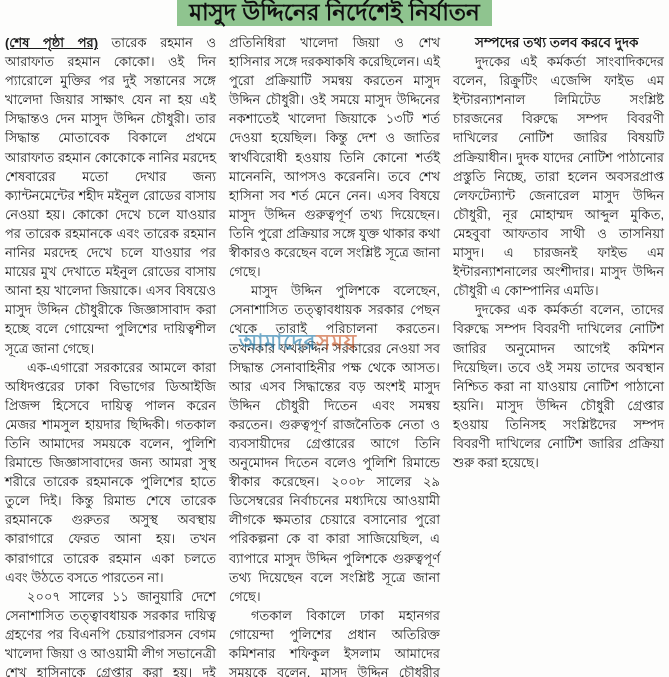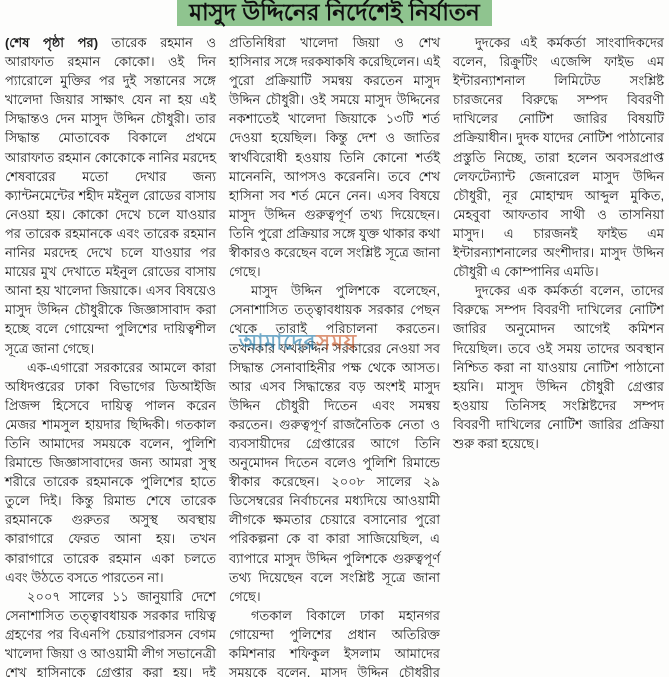--- a/index.html
+++ b/index.html
@@ -28,21 +28,21 @@
     box-sizing:border-box;
   }
   .col {
     flex:1 1 0;
     font-size:13px; line-height:19.1px;
     text-align:justify;
     position:relative;
   }
   .para { margin:0; text-indent:22px; }
   .para.no-indent { text-indent:0; }
-  .lead { font-weight:700; }
+  .lead { font-weight:700;text-decoration:underline; }
   .subhead {
     margin:0; font-size:13.5px; line-height:19.1px;
     font-weight:700; text-indent:22px; text-align:left;
   }
   .watermark {
     position:absolute; top:299px; left:10px;
     font-size:21px; font-weight:700;
     letter-spacing:1px;
     opacity:0.55; pointer-events:none;
     white-space:nowrap;
@@ -67,18 +67,19 @@
 
     <div class="col">
       <p class="para no-indent">প্রতিনিধিরা খালেদা জিয়া ও শেখ হাসিনার সঙ্গে দরকষাকষি করেছিলেন। এই পুরো প্রক্রিয়াটি সমন্বয় করতেন মাসুদ উদ্দিন চৌধুরী। ওই সময়ে মাসুদ উদ্দিনের নকশাতেই খালেদা জিয়াকে ১৩টি শর্ত দেওয়া হয়েছিল। কিন্তু দেশ ও জাতির স্বার্থবিরোধী হওয়ায় তিনি কোনো শর্তই মানেননি, আপসও করেননি। তবে শেখ হাসিনা সব শর্ত মেনে নেন। এসব বিষয়ে মাসুদ উদ্দিন গুরুত্বপূর্ণ তথ্য দিয়েছেন। তিনি পুরো প্রক্রিয়ার সঙ্গে যুক্ত থাকার কথা স্বীকারও করেছেন বলে সংশ্লিষ্ট সূত্রে জানা গেছে।</p>
       <p class="para">মাসুদ উদ্দিন পুলিশকে বলেছেন, সেনাশাসিত তত্ত্বাবধায়ক সরকার পেছন থেকে তারাই পরিচালনা করতেন। তখনকার ফখরুদ্দিন সরকারের নেওয়া সব সিদ্ধান্ত সেনাবাহিনীর পক্ষ থেকে আসত। আর এসব সিদ্ধান্তের বড় অংশই মাসুদ উদ্দিন চৌধুরী দিতেন এবং সমন্বয় করতেন। গুরুত্বপূর্ণ রাজনৈতিক নেতা ও ব্যবসায়ীদের গ্রেপ্তারের আগে তিনি অনুমোদন দিতেন বলেও পুলিশি রিমান্ডে স্বীকার করেছেন। ২০০৮ সালের ২৯ ডিসেম্বরের নির্বাচনের মধ্যদিয়ে আওয়ামী লীগকে ক্ষমতার চেয়ারে বসানোর পুরো পরিকল্পনা কে বা কারা সাজিয়েছিল, এ ব্যাপারে মাসুদ উদ্দিন পুলিশকে গুরুত্বপূর্ণ তথ্য দিয়েছেন বলে সংশ্লিষ্ট সূত্রে জানা গেছে।</p>
       <p class="para">গতকাল বিকালে ঢাকা মহানগর গোয়েন্দা পুলিশের প্রধান অতিরিক্ত কমিশনার শফিকুল ইসলাম আমাদের সময়কে বলেন, মাসুদ উদ্দিন চৌধুরীর জিজ্ঞাসাবাদ চলছে। তাকে সঙ্গে নিয়ে ঢাকায় অভিযানও করা হচ্ছে।</p>
 
       <div class="watermark"><span class="wm-a">আমাদের</span><span class="wm-b">সময়</span></div>
     </div>
 
     <div class="col">
+      <h2 class="subhead">সম্পদের তথ্য তলব করবে দুদক</h2>
       <p class="para">দুদকের এই কর্মকর্তা সাংবাদিকদের বলেন, রিক্রুটিং এজেন্সি ফাইভ এম ইন্টারন্যাশনাল লিমিটেড সংশ্লিষ্ট চারজনের বিরুদ্ধে সম্পদ বিবরণী দাখিলের নোটিশ জারির বিষয়টি প্রক্রিয়াধীন। দুদক যাদের নোটিশ পাঠানোর প্রস্তুতি নিচ্ছে, তারা হলেন অবসরপ্রাপ্ত লেফটেন্যান্ট জেনারেল মাসুদ উদ্দিন চৌধুরী, নূর মোহাম্মদ আব্দুল মুকিত, মেহবুবা আফতাব সাথী ও তাসনিয়া মাসুদ। এ চারজনই ফাইভ এম ইন্টারন্যাশনালের অংশীদার। মাসুদ উদ্দিন চৌধুরী এ কোম্পানির এমডি।</p>
       <p class="para">দুদকের এক কর্মকর্তা বলেন, তাদের বিরুদ্ধে সম্পদ বিবরণী দাখিলের নোটিশ জারির অনুমোদন আগেই কমিশন দিয়েছিল। তবে ওই সময় তাদের অবস্থান নিশ্চিত করা না যাওয়ায় নোটিশ পাঠানো হয়নি। মাসুদ উদ্দিন চৌধুরী গ্রেপ্তার হওয়ায় তিনিসহ সংশ্লিষ্টদের সম্পদ বিবরণী দাখিলের নোটিশ জারির প্রক্রিয়া শুরু করা হয়েছে।</p>
     </div>
 
   </div>
 </div>
 
 </body></html>

